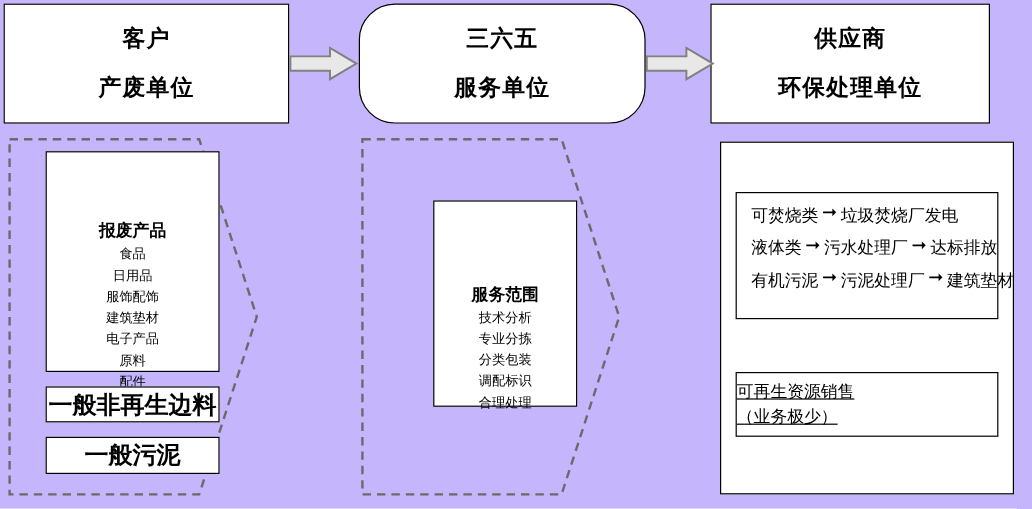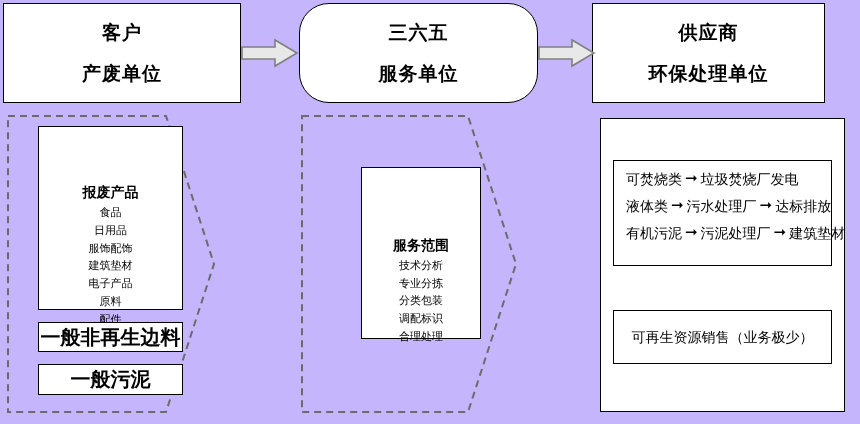--- a/index.html
+++ b/index.html
@@ -105,24 +105,24 @@
     display: flex;
     align-items: center;
     justify-content: center;
     height: 100%;
     font-size: 20px;
     font-weight: bold;
     white-space: nowrap;
   }
   .resale-stack {
     display: flex;
-    flex-direction: row;
-    align-items: center;
-    justify-content: center;
-    height: 100%;
+    flex-direction: column;
+    justify-content: center;
+    height: 100%;
+    text-decoration: underline;
   }
   .resale-stack .line {
     font-size: 14px;
     line-height: 1.5;
     white-space: nowrap;
   }
 
   
   .flow-list {
     box-sizing: border-box;

